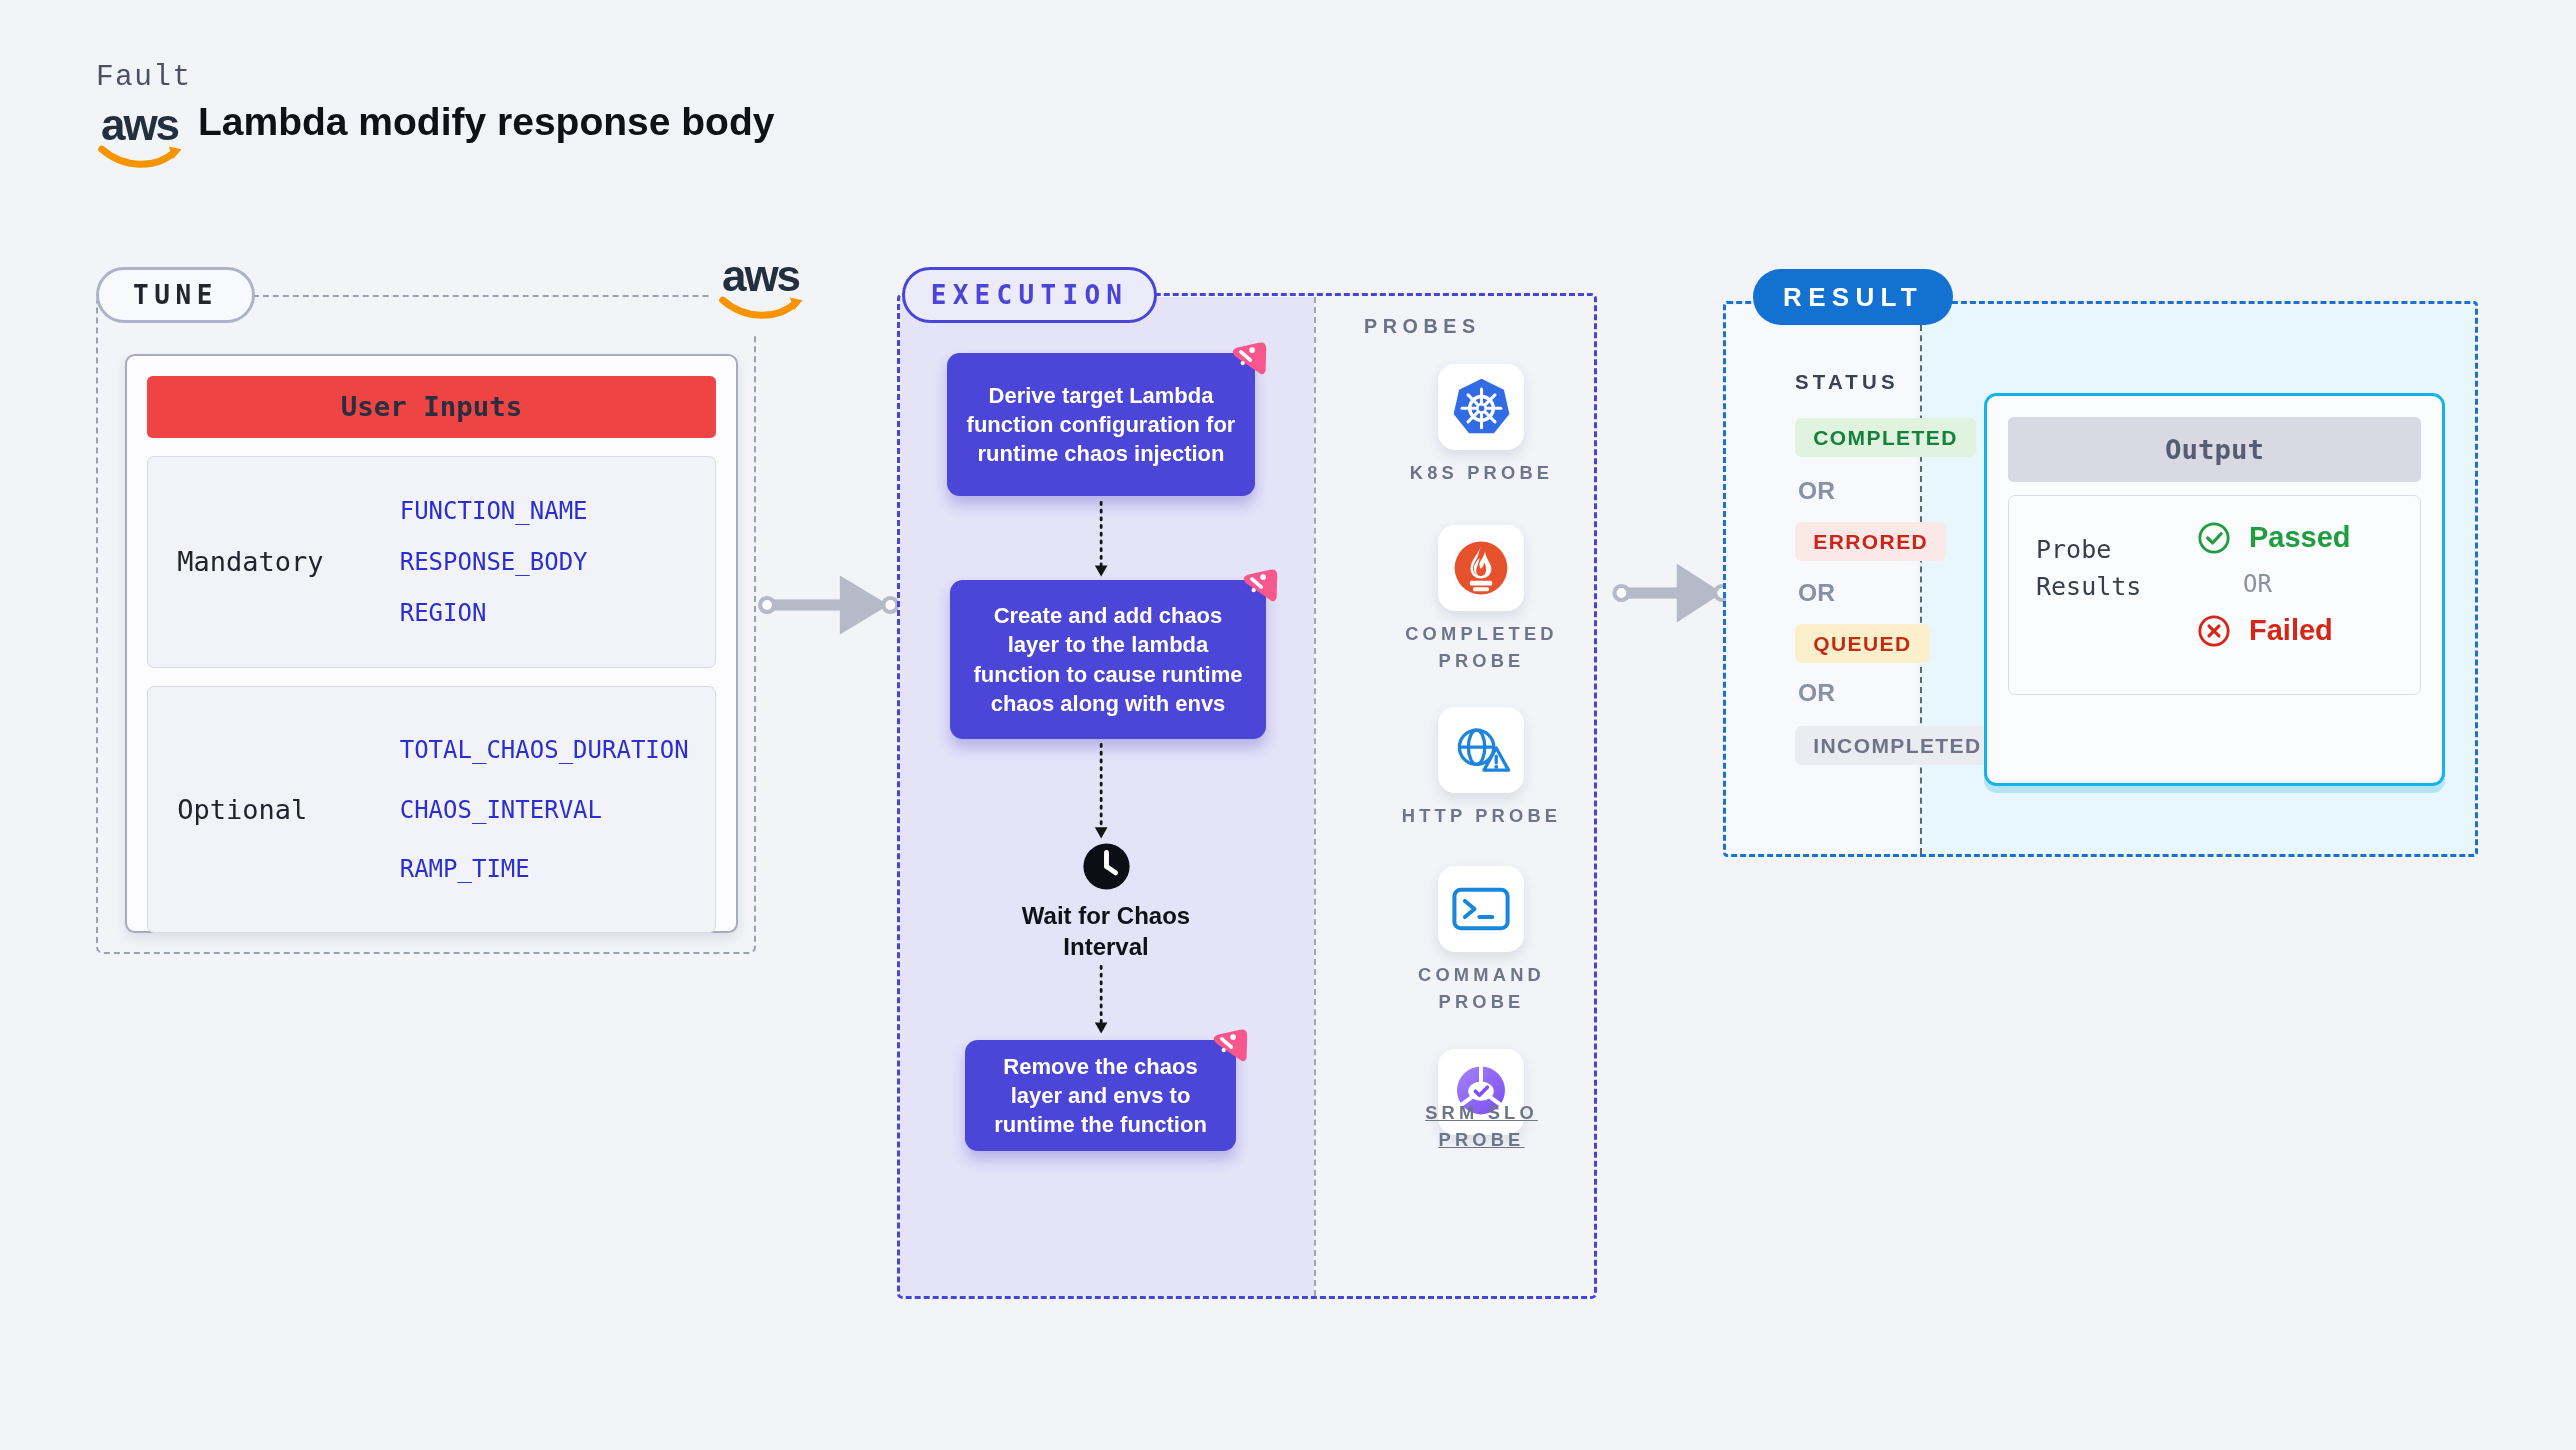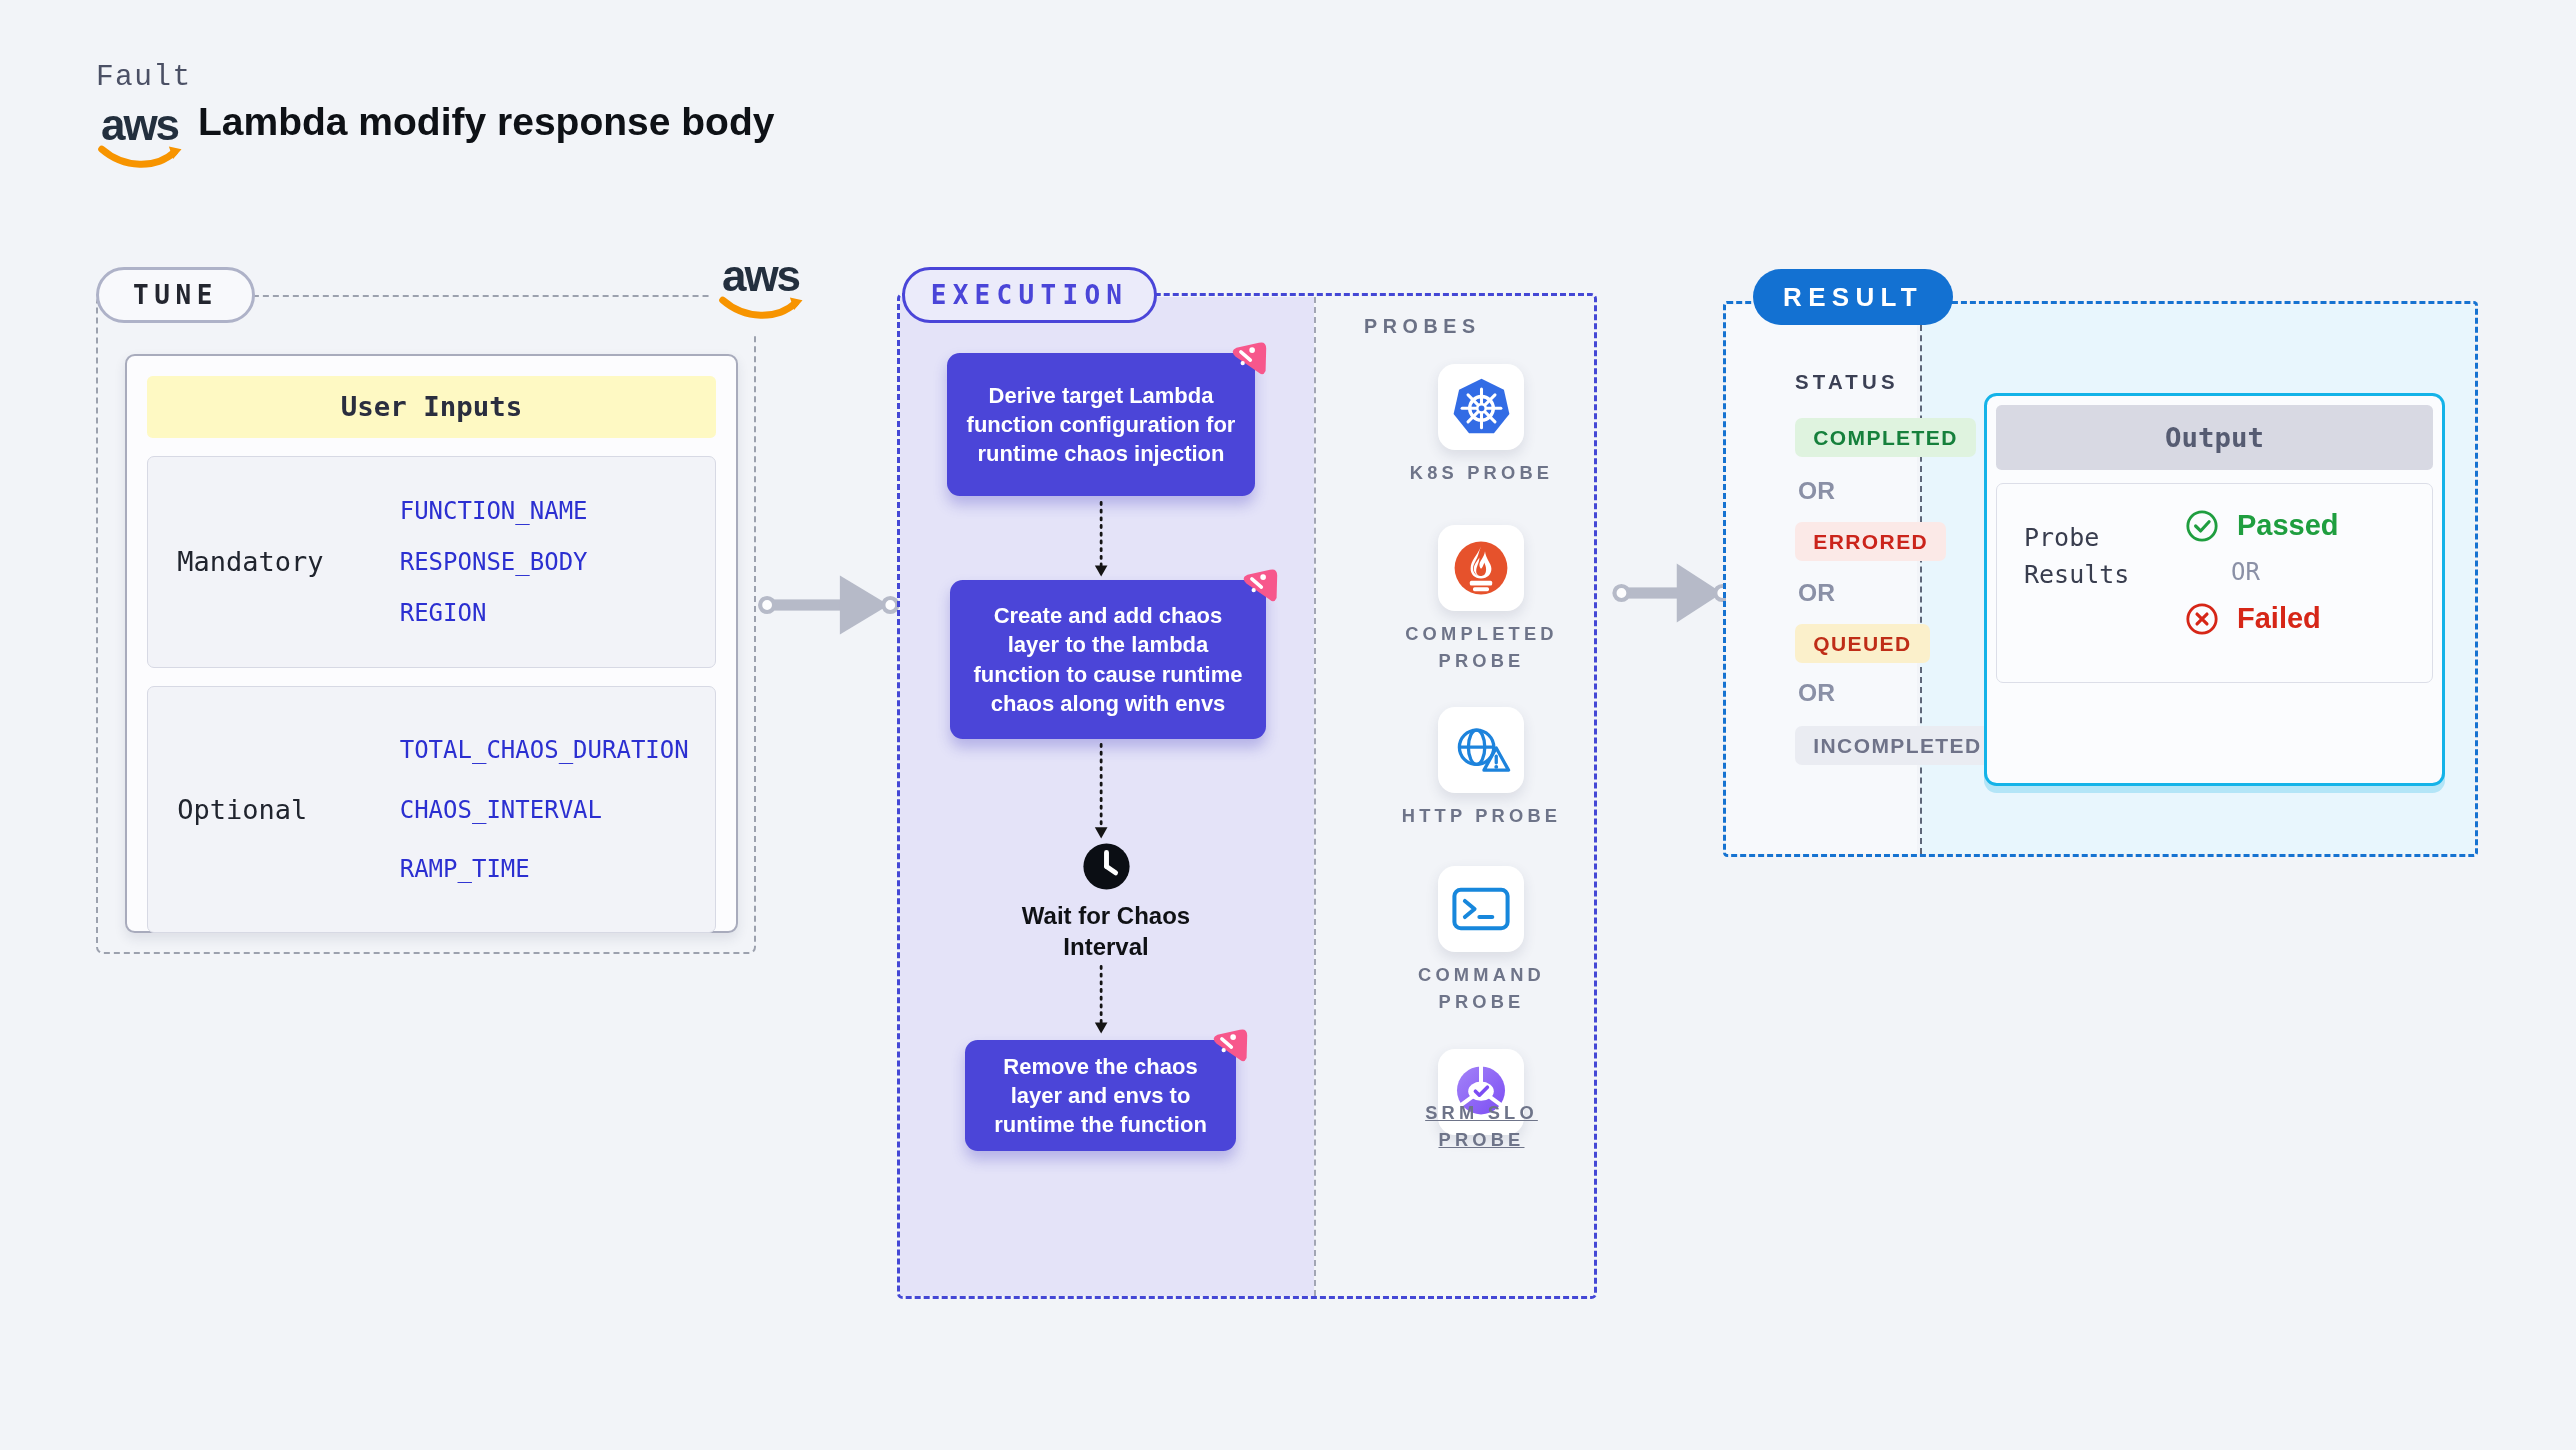--- a/index.html
+++ b/index.html
@@ -27,21 +27,21 @@
               border:3.5px solid #4A45D8; color:#4A45D8; font-family:"DejaVu Sans Mono",monospace;
               font-weight:bold; font-size:26px; letter-spacing:6.3px; }
   .pill-result{ left:1753px; top:269px; width:200px; height:56px; background:#1371D2;
               color:#FFFFFF; font-weight:bold; font-size:26px; letter-spacing:6.3px; }
 
   
   .tune-box{ left:96px; top:295px; width:660px; height:659px; border:2.8px dashed #9CA1AE; border-radius:7px; }
   .ui-card{ left:125px; top:354px; width:613px; height:579px; background:#FCFCFE;
             border:2.1px solid #A8ABBC; border-radius:9.8px; box-shadow:0 5.6px 11.3px rgba(40,45,80,0.10);
             padding:19.7px; }
-  .ui-header{ height:62px; background:#fef9c3; border-radius:5.6px; display:flex; align-items:center;
+  .ui-header{ height:62px; background:#ef4444; border-radius:5.6px; display:flex; align-items:center;
               justify-content:center; font-family:"DejaVu Sans Mono",monospace; font-size:27.4px;
               font-weight:600; color:#2A2E3F; }
   .ui-row{ background:#F2F3F8; border:1.4px solid #D7D9E4; border-radius:7px; display:flex; margin-top:18.3px; }
   .ui-row-1{ height:212px; }
   .ui-row-2{ height:247px; }
   .ui-row-label{ width:218px; display:flex; align-items:center; padding-left:29.5px;
                  font-family:"DejaVu Sans Mono",monospace; font-size:27px; color:#20242E; }
   .ui-row-values{ flex:1; display:flex; flex-direction:column; justify-content:space-evenly;
                   padding:18.3px 7px 18.3px 34px; }
   .ui-value{ font-family:"DejaVu Sans Mono",monospace; font-size:24px; color:#2B2FD1;
@@ -78,21 +78,21 @@
   .badge{ position:absolute; left:1795px; font-size:21px; font-weight:bold; letter-spacing:1.4px;
           padding:7.7px 18.3px; border-radius:7px; }
   .badge-completed{ top:418px; color:#16803C; background:#DFF3DF; }
   .badge-errored{ top:522px; color:#CB241B; background:#FBE9E7; }
   .badge-queued{ top:624px; color:#BF2D17; background:#FBF0CB; }
   .badge-incompleted{ top:726px; color:#6F7389; background:#EAECF2; }
   .or-status{ position:absolute; left:1798px; font-size:24.6px; font-weight:600; color:#8A90A6; }
   .or-1{ top:477px; } .or-2{ top:579px; } .or-3{ top:679px; }
 
   .output-card{ left:1984px; top:393px; width:461px; height:393px; background:#FBFCFE;
-                border:3.5px solid #14B3E8; border-radius:12.7px; padding:9px;
+                border:3.5px solid #14B3E8; border-radius:12.7px; padding:21px;
                 box-shadow:0 7px 0 rgba(20,179,232,0.25); }
   .output-header{ height:65px; background:#D8D9E3; border-radius:5.6px; display:flex; align-items:center;
                   justify-content:center; font-family:"DejaVu Sans Mono",monospace; font-size:27.4px;
                   font-weight:600; color:#565C72; }
   .output-row{ border:1.4px solid #DCDEE8; border-radius:7px; background:#FBFCFE; margin-top:12.7px; display:flex; }
   .metrics-row{ height:63px; align-items:center; }
   .metrics-label{ font-family:"DejaVu Sans Mono",monospace; font-size:25px; color:#383D4E; padding-left:27px; width:188px; }
   .metrics-value{ font-family:"DejaVu Sans Mono",monospace; font-size:25px; color:#4E4AE4; }
   .probe-results-row{ height:200px; }
   .pr-label{ font-family:"DejaVu Sans Mono",monospace; font-size:25px; color:#383D4E;

